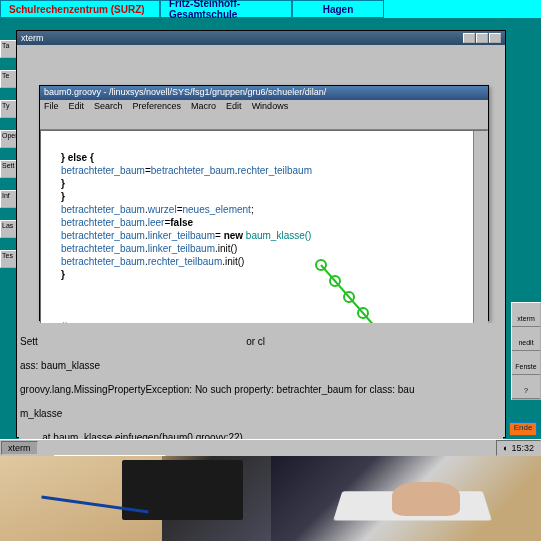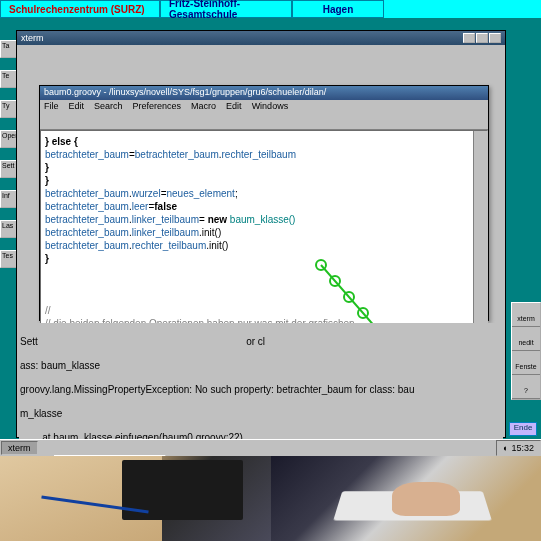--- a/index.html
+++ b/index.html
@@ -12,21 +12,21 @@
 .leftbtns{position:absolute;left:0;top:40px;width:18px}
 .leftbtns div{height:18px;background:#c0c0c0;border:1px outset #fff;margin-bottom:12px;font-size:7px;overflow:hidden;padding:1px}
 .xterm{position:absolute;left:16px;top:30px;width:490px;height:408px;background:#c0c0c0;border:1px solid #000}
 .xterm-title{height:14px;background:linear-gradient(#4a6a8a,#2a4a6a);color:#fff;font-size:9px;padding:1px 4px;display:flex;align-items:center}
 .xterm-title .wctl{margin-left:auto;display:flex;gap:1px}
 .xterm-title .wctl span{width:12px;height:10px;background:#c0c0c0;border:1px outset #fff;display:inline-block}
 .xterm-body{padding:2px;height:calc(100% - 14px);position:relative}
 .nedit{position:absolute;left:22px;top:40px;width:450px;height:236px;background:#c0c0c0;border:1px solid #000;box-shadow:2px 2px 4px rgba(0,0,0,.3)}
 .nedit-title{height:14px;background:linear-gradient(#5080b0,#305080);color:#fff;font-size:9px;padding:1px 4px}
 .nedit-menu{height:30px;background:#c0c0c0;font-size:9px;padding:1px 4px;border-bottom:1px solid #808080;display:flex;gap:10px}
-.nedit-code{background:#fff;height:calc(100% - 28px);padding:4px;font-family:'Courier New',monospace;font-size:10px;line-height:13px;position:relative;border:1px inset #c0c0c0;overflow:hidden}
+.nedit-code{background:#fff;height:calc(100% - 28px);padding:20px;font-family:'Courier New',monospace;font-size:10px;line-height:13px;position:relative;border:1px inset #c0c0c0;overflow:hidden}
 .nedit-code .scroll{position:absolute;right:0;top:0;width:14px;height:100%;background:#c0c0c0;border-left:1px solid #808080}
 .kw{font-weight:bold;color:#000}
 .id{color:#2060a0}
 .str{color:#008080}
 .cm{color:#808080}
 .op{color:#000}
 .chain{position:absolute;top:124px;left:270px;width:100px;height:100px;pointer-events:none}
 .chain svg{width:100%;height:100%}
 .term-out{position:absolute;left:2px;top:278px;right:2px;font-family:'Courier New',monospace;font-size:10px;line-height:12px;background:#c0c0c0;color:#000;white-space:pre-wrap;padding:1px}
 .rightdock{position:absolute;right:0;top:302px;width:30px;background:#c0c0c0;border:1px outset #fff}
@@ -37,21 +37,21 @@
 .taskbar .tray{margin-left:auto;padding:1px 6px;border:1px inset #c0c0c0;display:flex;gap:3px;align-items:center}
 .photos{position:absolute;left:0;top:456px;width:541px;height:85px;display:flex;background:#000}
 .photo{flex:1;position:relative;overflow:hidden}
 .photo.p1{background:linear-gradient(135deg,#d4b896 0%,#c0a070 40%,#2a2a2a 60%,#4a4a5a 100%)}
 .photo.p2{background:linear-gradient(135deg,#1a1a2a 0%,#3a3a4a 30%,#d0d0d0 50%,#c4a878 80%)}
 .desk1{position:absolute;left:0;top:0;width:60%;height:100%;background:linear-gradient(160deg,#e0c8a0,#c8a878)}
 .laptop1{position:absolute;right:10%;top:5%;width:45%;height:70%;background:#1a1a1a;border-radius:2px}
 .pen{position:absolute;left:15%;top:55%;width:40%;height:3px;background:#1040a0;transform:rotate(8deg)}
 .kb2{position:absolute;left:25%;top:35%;width:55%;height:45%;background:#e8e8e8;transform:perspective(200px) rotateX(40deg);border-radius:3px}
 .hand{position:absolute;left:45%;top:30%;width:25%;height:40%;background:#d8b090;border-radius:40% 40% 20% 20%}
-.endbtn{position:absolute;right:4px;top:422px;width:28px;height:14px;background:#c4b5fd;border:1px solid #0080c0;font-size:8px;text-align:center;color:#003050}
+.endbtn{position:absolute;right:4px;top:422px;width:28px;height:14px;background:#f97316;border:1px solid #0080c0;font-size:8px;text-align:center;color:#003050}
 </style>
 </head>
 <body>
 
 <div class="topbar">
   <div class="t1">Schulrechenzentrum (SURZ)</div>
   <div class="t2">Fritz-Steinhoff-Gesamtschule</div>
   <div class="t3">Hagen</div>
 </div>
 

